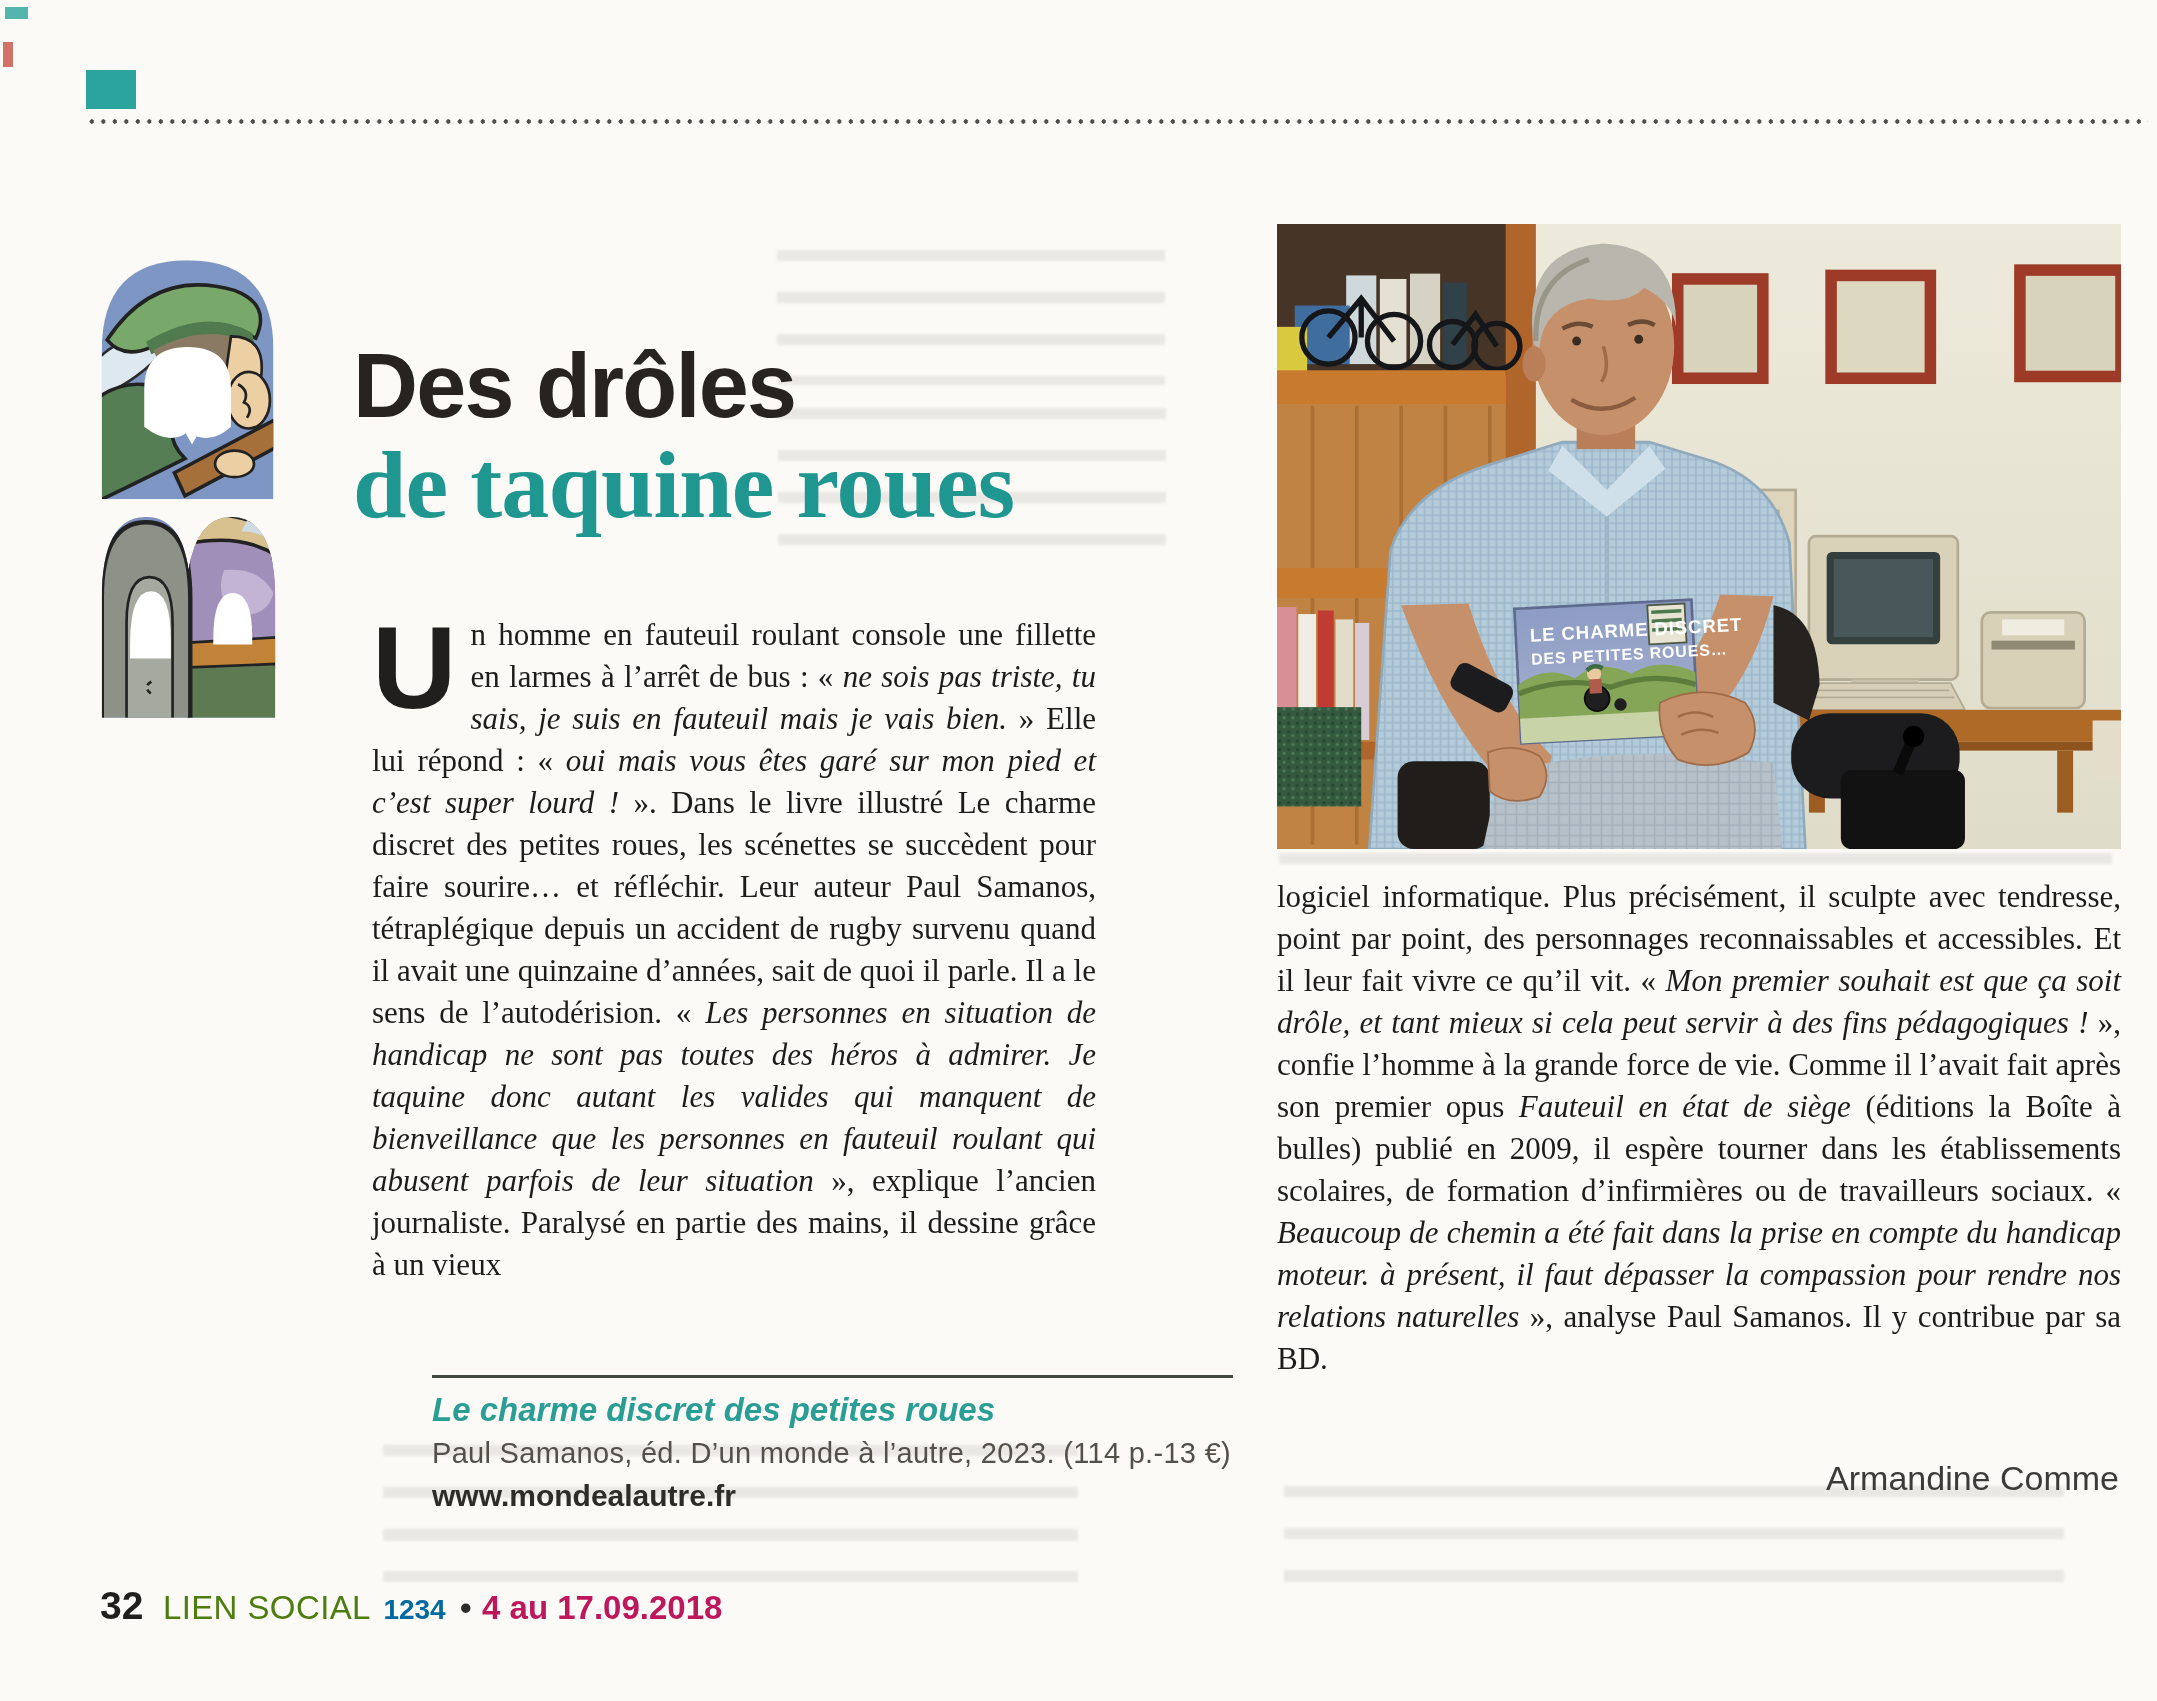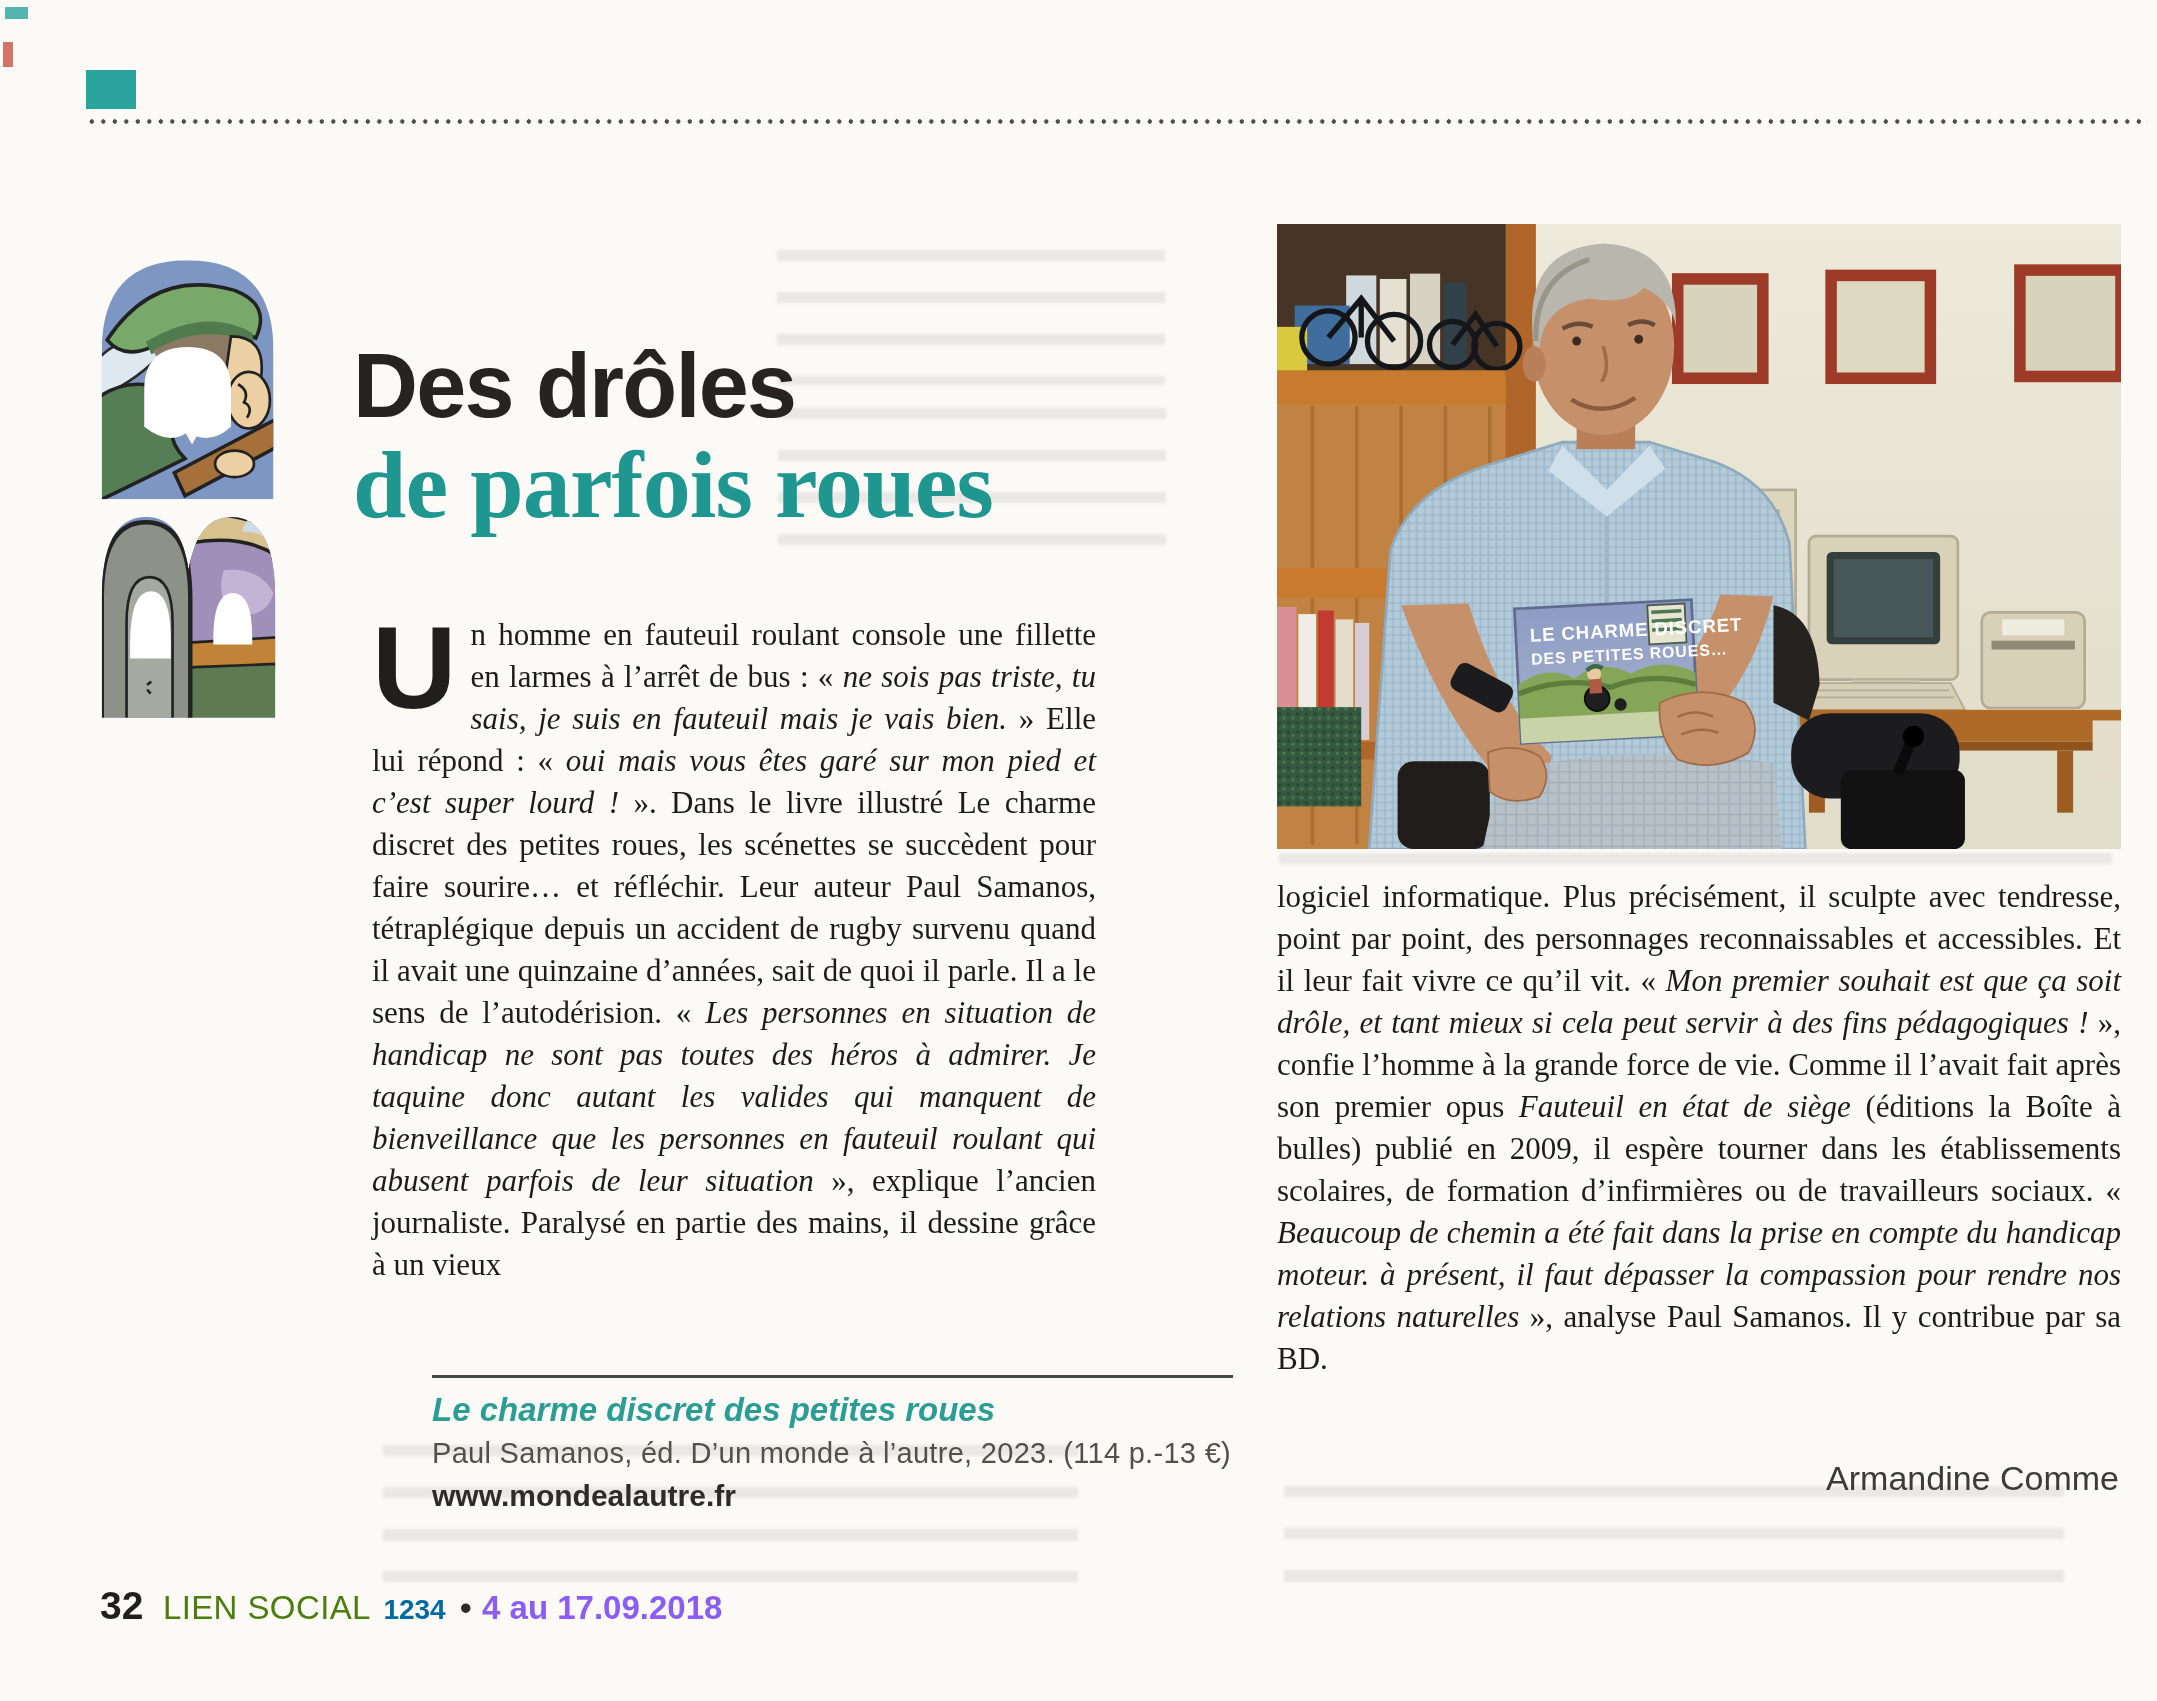--- a/index.html
+++ b/index.html
@@ -32,21 +32,21 @@
   #info-rule{position:absolute;left:432px;top:1375px;width:801px;height:2.7px;background:#44493f;}
   #info-title{position:absolute;left:432px;top:1391px;font-weight:bold;font-style:italic;font-size:33px;color:#2a9d95;}
   #info-details{position:absolute;left:432px;top:1437px;font-size:29px;color:#535049;letter-spacing:0.3px;}
   #info-url{position:absolute;left:432px;top:1479px;font-weight:bold;font-size:30px;color:#2e2c29;}
   
   #footer{position:absolute;left:100px;top:1584px;display:flex;align-items:baseline;gap:19.5px;white-space:nowrap;}
   #pg-num{font-weight:bold;font-size:39px;color:#1f1f1d;}
   #mag-name{font-weight:normal;font-size:33px;color:#4d7c0f;letter-spacing:0.4px;}
   #mag-issue{font-weight:bold;font-size:28px;color:#0369a1;margin-left:-7px;}
   #mag-bullet{font-weight:bold;font-size:33px;color:#2c2b29;margin-left:-5.3px;}
-  #mag-date{font-weight:bold;font-size:33px;color:#8b5cf6;margin-left:-8.9px;}
+  #mag-date{font-weight:bold;font-size:33px;color:#be185d;margin-left:-8.9px;}
   
   #photo{position:absolute;left:1277px;top:224px;width:844px;height:625px;background:#e8e5d6;}
   
   .ghost{position:absolute;pointer-events:none;filter:blur(1.8px);opacity:.75;
       background:repeating-linear-gradient(180deg,rgba(105,105,98,.17) 0 11.5px,rgba(0,0,0,0) 11.5px 42px);}
 </style>
 </head>
 <body>
 
 <div id="page">
@@ -101,21 +101,21 @@
     </svg>
   </div>
 
   <div class="ghost" style="left:777px;top:250px;width:388px;height:135px;"></div>
   <div class="ghost" style="left:778px;top:408px;width:388px;height:163px;"></div>
   <div class="ghost" style="left:383px;top:1445px;width:695px;height:151px;"></div>
   <div class="ghost" style="left:1284px;top:1486px;width:780px;height:119px;"></div>
   <div class="ghost" style="left:1279px;top:853px;width:833px;height:13.3px;"></div>
 
   <div id="title1">Des drôles</div>
-  <div id="title2">de parfois roues</div>
+  <div id="title2">de taquine roues</div>
 
   <div class="col" id="col1"><span class="dropcap">U</span><span><span>n homme en fauteuil roulant console une fillette en larmes à l’arrêt de bus : « </span><span class="it">ne sois pas triste, tu sais, je suis en fauteuil mais je vais bien.</span><span> » Elle lui répond : « </span><span class="it">oui mais vous êtes garé sur mon pied et c’est super lourd !</span><span> ». Dans le livre illustré Le charme discret des petites roues, les scénettes se succèdent pour faire sourire… et réfléchir. Leur auteur Paul Samanos, tétraplégique depuis un accident de rugby survenu quand il avait une quinzaine d’années, sait de quoi il parle. Il a le sens de l’autodérision. « </span><span class="it">Les personnes en situation de handicap ne sont pas toutes des héros à admirer. Je taquine donc autant les valides qui manquent de bienveillance que les personnes en fauteuil roulant qui abusent parfois de leur situation</span><span> », explique l’ancien journaliste. Paralysé en partie des mains, il dessine grâce à un vieux</span></span></div>
   <div class="col" id="col2"><span><span>logiciel informatique. Plus précisément, il sculpte avec tendresse, point par point, des personnages reconnaissables et accessibles. Et il leur fait vivre ce qu’il vit. « </span><span class="it">Mon premier souhait est que ça soit drôle, et tant mieux si cela peut servir à des fins pédagogiques !</span><span> », confie l’homme à la grande force de vie. Comme il l’avait fait après son premier opus </span><span class="it">Fauteuil en état de siège</span><span> (éditions la Boîte à bulles) publié en 2009, il espère tourner dans les établissements scolaires, de formation d’infirmières ou de travailleurs sociaux. « </span><span class="it">Beaucoup de chemin a été fait dans la prise en compte du handicap moteur. à présent, il faut dépasser la compassion pour rendre nos relations naturelles</span><span> », analyse Paul Samanos. Il y contribue par sa BD.</span></span></div>
   <div id="author">Armandine Comme</div>
 
   <div id="info-rule"></div>
   <div id="info-title">Le charme discret des petites roues</div>
   <div id="info-details">Paul Samanos, éd. D’un monde à l’autre, 2023. (114 p.-13 €)</div>
   <div id="info-url">www.mondealautre.fr</div>
 

